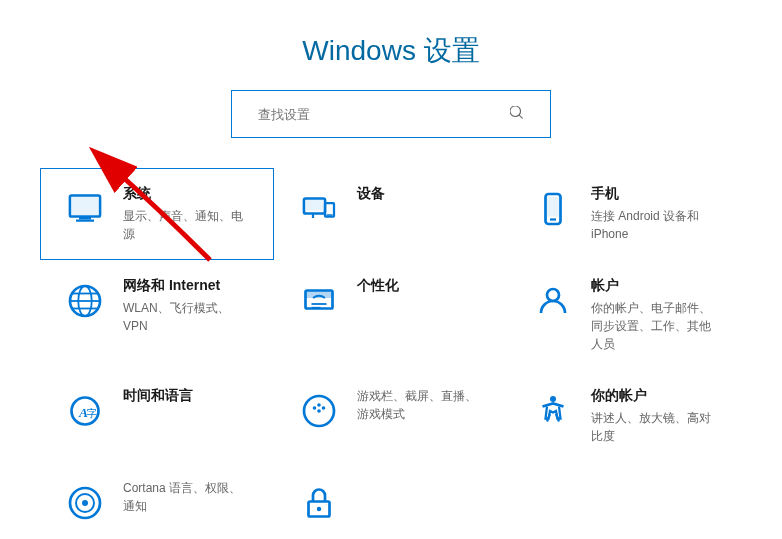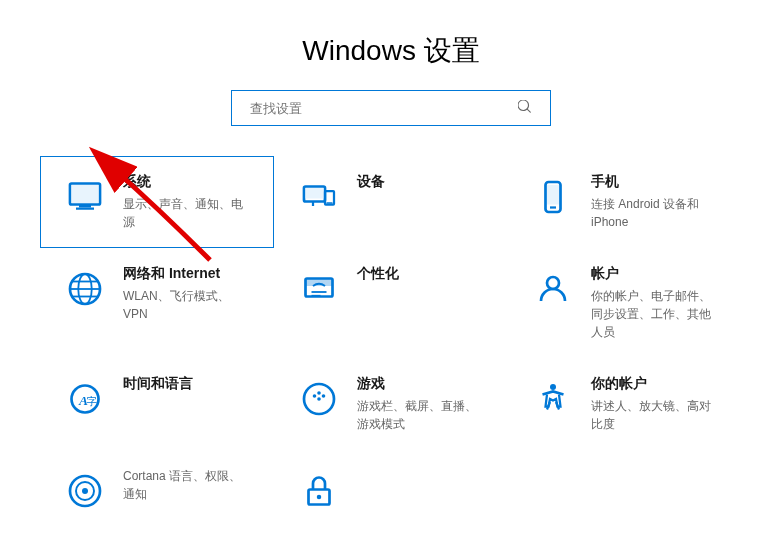--- a/index.html
+++ b/index.html
@@ -8,38 +8,38 @@
       height: 539px;
       background: #ffffff;
       font-family: "Microsoft YaHei", "微软雅黑", sans-serif;
       overflow: hidden;
     }
 
     .page-title {
       text-align: center;
       font-size: 28px;
       font-weight: 300;
-      color: #000000;
+      color: #0369a1;
       padding-top: 32px;
       padding-bottom: 20px;
     }
 
     .search-bar-container {
       display: flex;
       justify-content: center;
       margin-bottom: 30px;
     }
 
     .search-bar {
       display: flex;
       align-items: center;
       border: 1.5px solid #0078d7;
       width: 320px;
-      height: 36px;
-      padding: 0 18px;
+      height: 48px;
+      padding: 0 26px;
       background: #fff;
     }
 
     .search-input {
       border: none;
       outline: none;
       flex: 1;
       font-size: 13px;
       color: #666;
       font-family: "Microsoft YaHei", sans-serif;
@@ -245,21 +245,20 @@
       <div class="item-icon">
         <svg viewBox="0 0 24 24">
           <circle cx="12" cy="12" r="10" fill="none" stroke="#0078d7" stroke-width="1.8"></circle>
           <circle cx="9" cy="10" r="1.2" fill="#0078d7"></circle>
           <circle cx="12" cy="8" r="1.2" fill="#0078d7"></circle>
           <circle cx="15" cy="10" r="1.2" fill="#0078d7"></circle>
           <circle cx="12" cy="12" r="1.2" fill="#0078d7"></circle>
         </svg>
       </div>
       <div class="item-text">
-        <div class="item-title">游戏</div>
         <div class="item-subtitle">游戏栏、截屏、直播、游戏模式</div>
       </div>
     </div>
 
     <div class="settings-item">
       <div class="item-icon">
         <svg viewBox="0 0 24 24">
           <circle cx="12" cy="4" r="2" fill="#0078d7"></circle>
           <path d="M5 9l7-2 7 2" fill="none" stroke="#0078d7" stroke-width="1.8"></path>
           <path d="M8 9l-1 8h2l1-5 2 1 2-1 1 5h2l-1-8" fill="none" stroke="#0078d7" stroke-width="1.5"></path>

